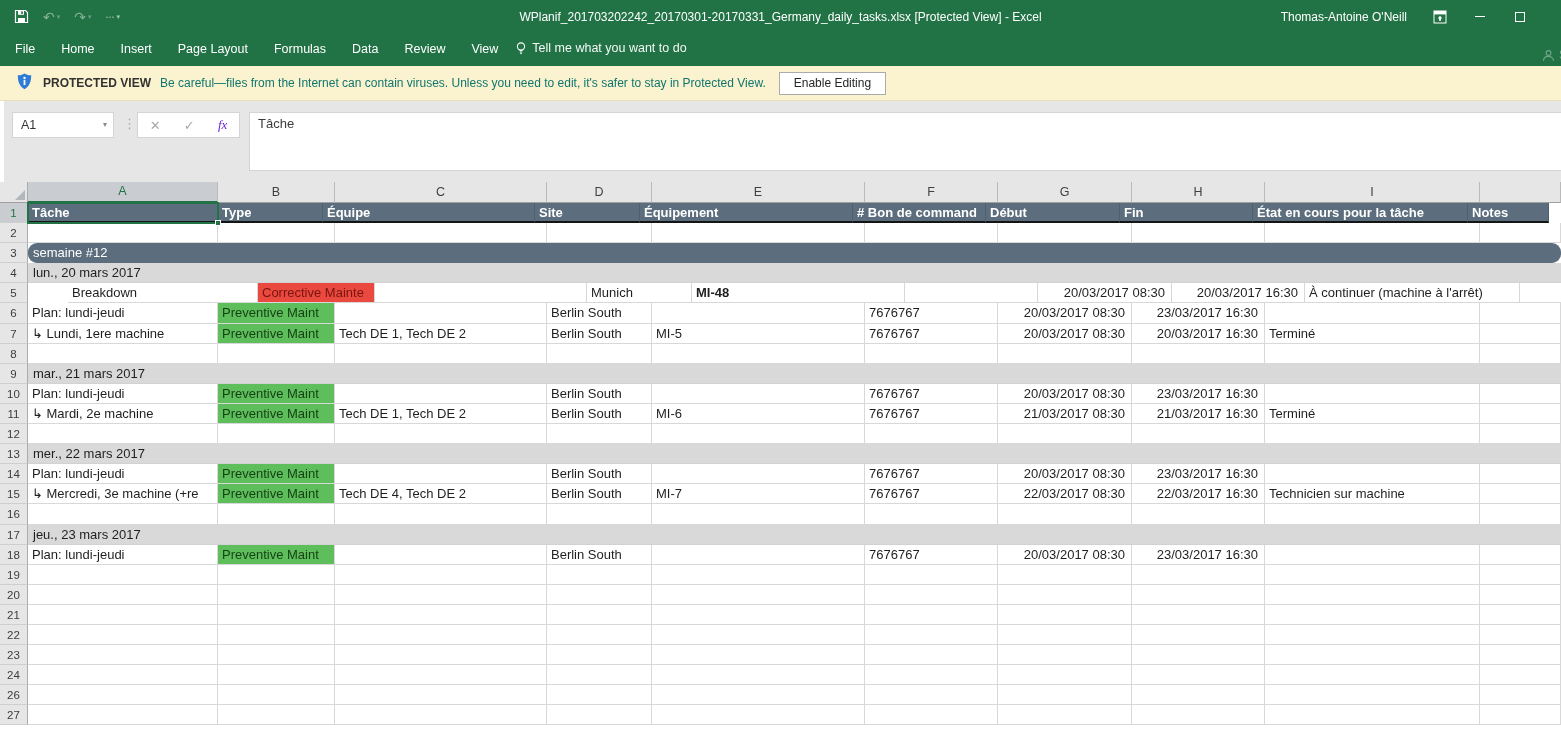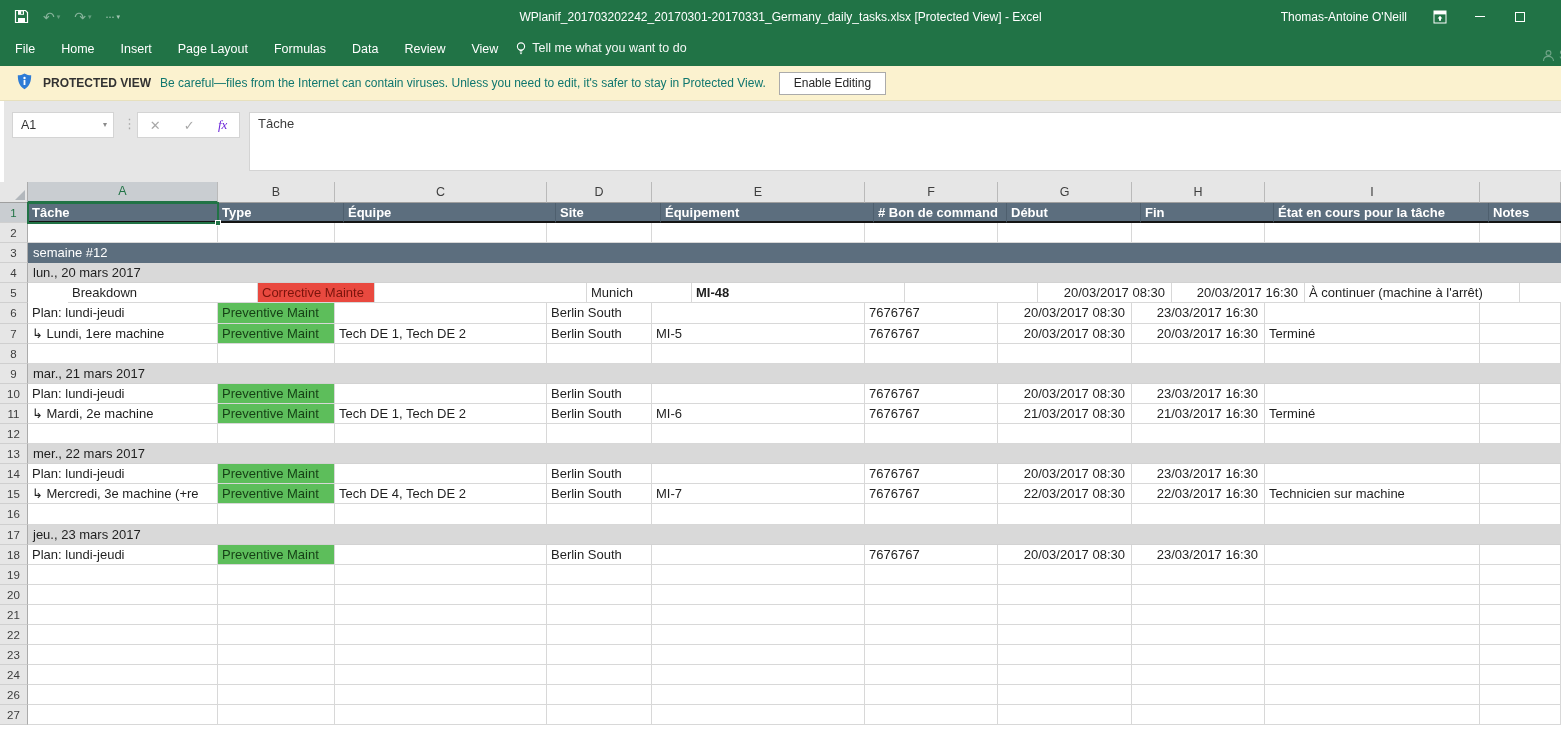--- a/index.html
+++ b/index.html
@@ -59,21 +59,21 @@
   .colhdr.sel { background:#c9cdd1; color:#217346; border-bottom:2px solid #217346; line-height:19px; }
 
   .grow { display:flex; height:20.1px; }
   .gut { width:28px; flex:none; background:#E6E6E6; border-right:1px solid #ababab; border-bottom:1px solid #cfcfcf;
          text-align:center; font-size:11.5px; color:#3c3c3c; line-height:20px; }
   .gut.sel { background:#c9cdd1; color:#217346; }
   .cell { flex:none; font-size:13px; line-height:20px; padding:0 4px; white-space:nowrap; overflow:hidden;
           border-right:1px solid #d8d8d8; border-bottom:1px solid #d8d8d8; color:#1f1f1f; }
   .grow.hdr .cell { background:#5C6E7E; color:#fff; font-weight:bold; border-right:1px solid #4e5f6e; border-bottom:2px solid #141414; line-height:19px; }
   .band { flex:1; font-size:13px; line-height:20px; padding-left:5px; white-space:nowrap; overflow:hidden; }
-  .grow.band_week .band { background:#5C6E7E; color:#fff; border-bottom:1px solid #5C6E7E; }
+  .grow.band_week .band { background:#5C6E7E; color:#fff; border-bottom:1px solid #5C6E7E;border-radius:9px; }
   .grow.band_day .band { background:#D9D9D9; color:#1f1f1f; border-bottom:1px solid #d2d2d2; }
   .grow.band_week .gut, .grow.band_day .gut { border-bottom:1px solid #cfcfcf; }
   .cell.right { text-align:right; padding-right:6px; }
   .cell.fill-red { background:#E9493F; color:#7A140C; }
   .cell.fill-green { background:#5DBE5B; color:#153F15; }
 
   .sel-outline { position:absolute; left:27px; top:20px; width:192px; height:22px; border:2px solid #217346; pointer-events:none; }
   .sel-handle { position:absolute; right:-4px; bottom:-4px; width:6px; height:6px; background:#217346; border:1px solid #fff; }
 </style>
 </head>
@@ -187,21 +187,21 @@
         <div class="colhdr" style="width: 133px;">H</div>
         <div class="colhdr" style="width: 215px;">I</div>
         <div class="colhdr" style="width: 81px;"></div>
       </div>
     <div class="sel-outline" style="position:absolute; z-index:5;">
       <span class="sel-handle"></span>
     </div>
   <div class="grow hdr">
         <div class="gut sel">1</div>
         <div class="cell" style="width: 190px;">Tâche</div>
-        <div class="cell" style="width: 126px;">Type</div>
+        <div class="cell" style="width: 105px;">Type</div>
         <div class="cell" style="width: 212px;">Équipe</div>
         <div class="cell" style="width: 105px;">Site</div>
         <div class="cell" style="width: 213px;">Équipement</div>
         <div class="cell" style="width: 133px;"># Bon de command</div>
         <div class="cell" style="width: 134px;">Début</div>
         <div class="cell" style="width: 133px;">Fin</div>
         <div class="cell" style="width: 215px;">État en cours pour la tâche</div>
         <div class="cell" style="width: 81px;">Notes</div>
       </div>
       <div class="grow empty">

